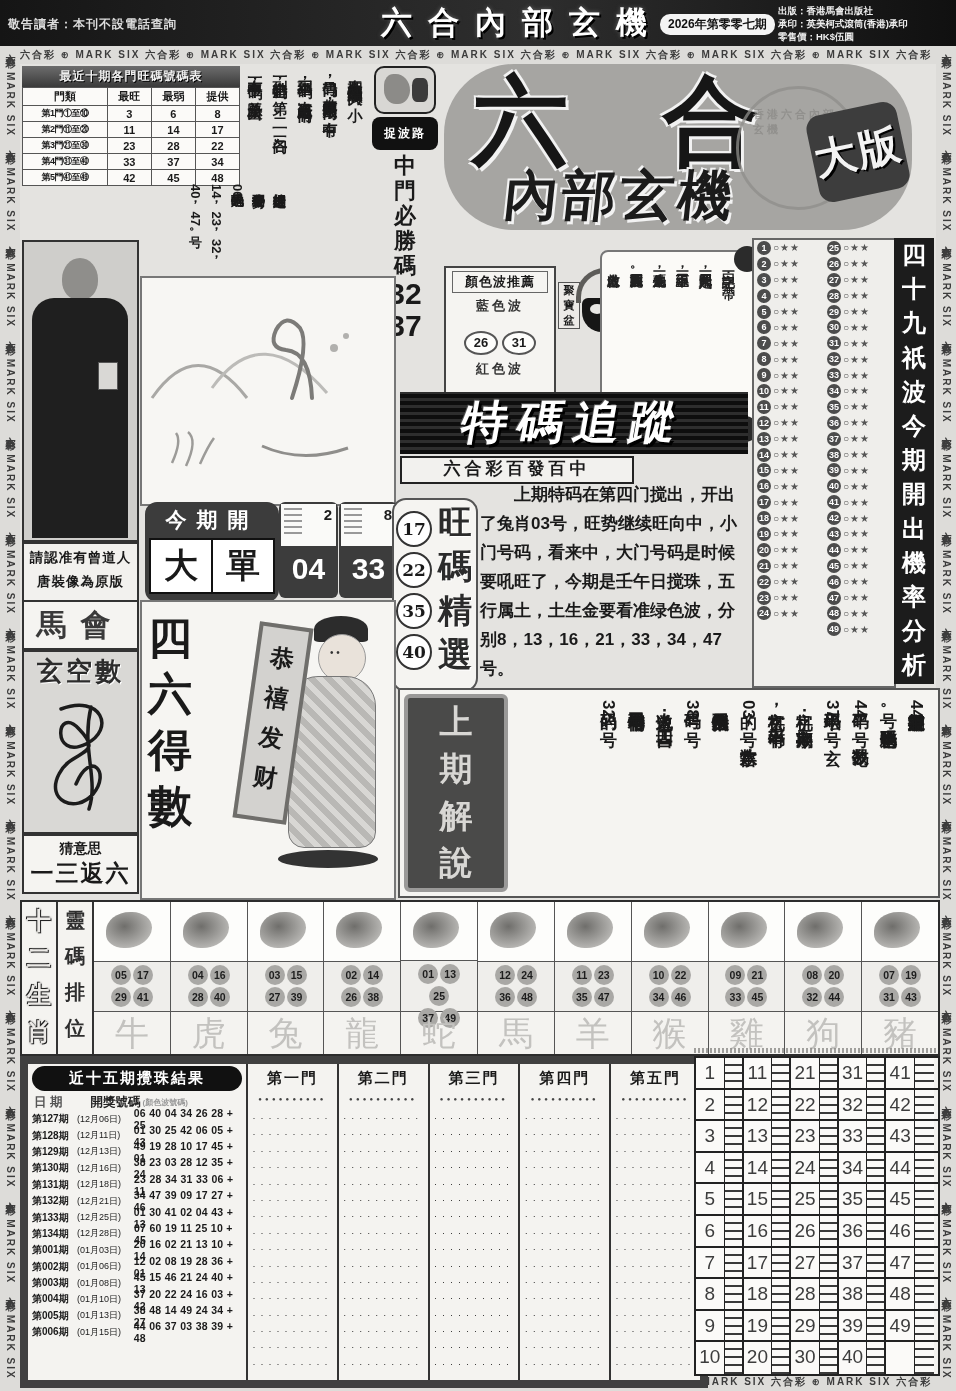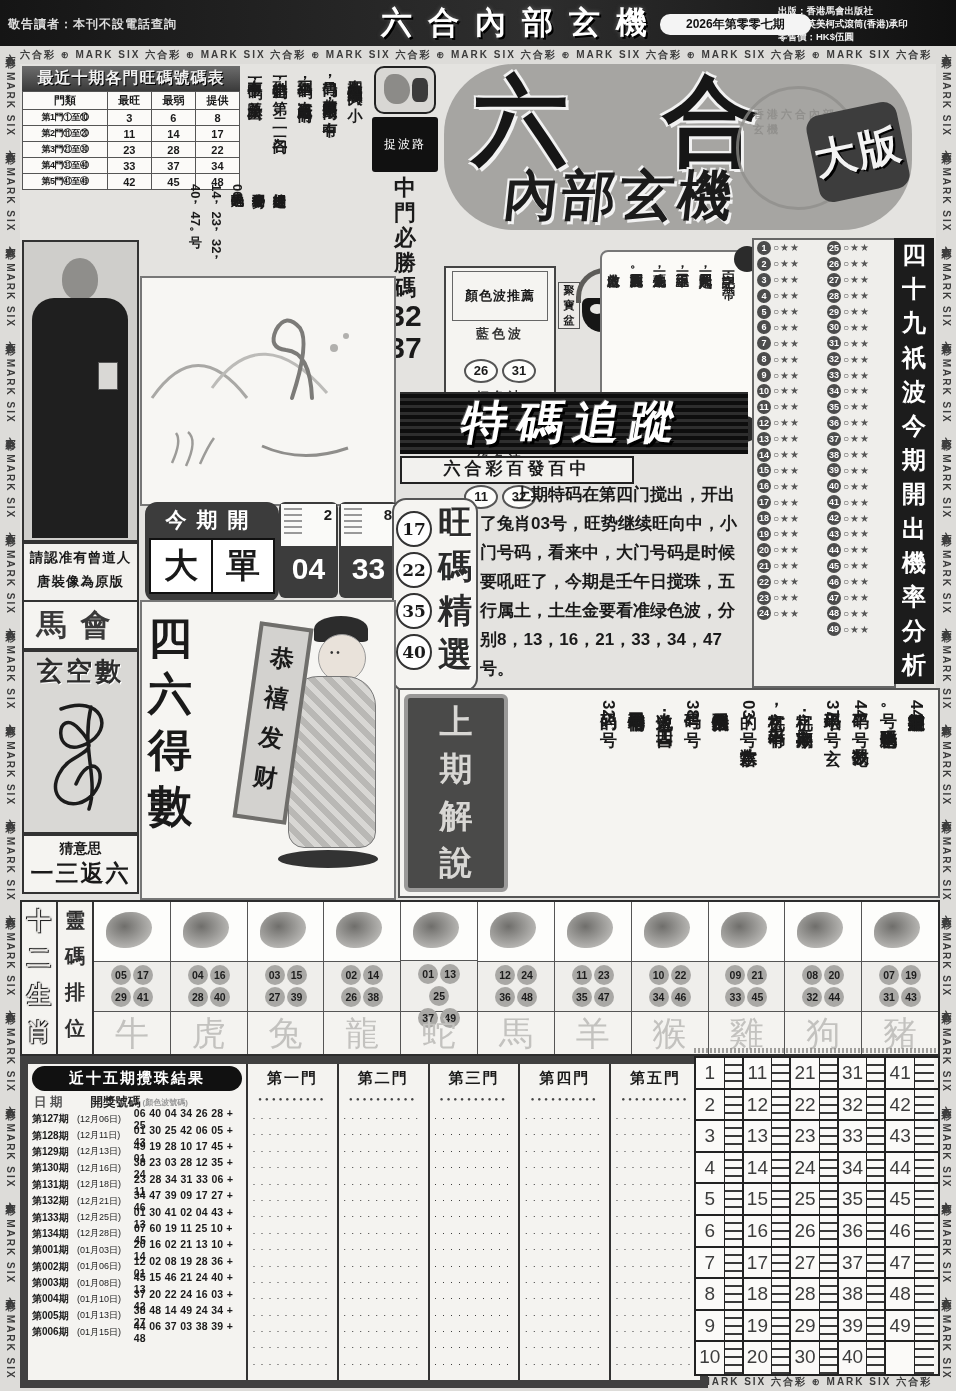--- a/index.html
+++ b/index.html
@@ -7,41 +7,41 @@
         font-family:"Liberation Sans",sans-serif;color:#1a1a1a;}
   .abs{position:absolute;}
   .pre{white-space:pre-line;}
   .v{writing-mode:vertical-rl;white-space:pre-line;}
   
   #hdr{left:0;top:0;width:956px;height:46px;background:linear-gradient(90deg,#151515,#2e2e2e 55%,#101010);display:flex;align-items:center;}
   #hdr-left{width:258px;padding-left:8px;color:#f2f2f2;}
   #hdr-left .l1{font-size:17px;font-weight:bold;letter-spacing:2px;}
   #hdr-left .l2{font-size:12px;font-weight:bold;letter-spacing:1px;color:#ddd;margin-top:2px;}
   #hdr-title{flex:1;text-align:center;color:#fff;font-size:31px;font-weight:900;letter-spacing:16px;text-shadow:2px 2px 0 #000,0 0 4px #666;}
-  #issue-pill{position:absolute;left:660px;top:14px;background:#f4f4f4;color:#111;font-size:12px;font-weight:bold;border-radius:10px;padding:2px 26px;}
+  #issue-pill{position:absolute;left:660px;top:14px;background:#f4f4f4;color:#111;font-size:12px;font-weight:bold;border-radius:10px;padding:2px 8px;}
   #hdr-right{width:178px;font-size:9.5px;line-height:13px;color:#eee;font-weight:bold;}
   
   .strip{overflow:hidden;background:#dddcd9;color:#3c3c3c;font-weight:bold;font-size:10px;letter-spacing:2px;line-height:18px;}
   .strip.h{white-space:nowrap;}
   .strip.vert{writing-mode:vertical-rl;letter-spacing:2px;line-height:20px;white-space:nowrap;}
   
   #hot{left:22px;top:66px;width:218px;}
-  #hot .ttl{background:linear-gradient(180deg,#6d6d6d,#3a3a3a);color:#f0f0f0;font-weight:900;font-size:16px;text-align:center;padding:2px 0;letter-spacing:1px;text-shadow:1px 1px 0 #000;}
+  #hot .ttl{background:linear-gradient(180deg,#6d6d6d,#3a3a3a);color:#f0f0f0;font-weight:900;font-size:12px;text-align:center;padding:2px 0;letter-spacing:1px;text-shadow:1px 1px 0 #000;}
   #hot table{border-collapse:collapse;width:100%;background:#fbfaf8;}
   #hot th,#hot td{border:1px solid #555;font-size:11px;text-align:center;padding:1px 2px;font-weight:bold;}
   #hot td.door-cell{font-size:9px;letter-spacing:-0.5px;}
   
   #ana1{left:240px;top:68px;width:128px;height:252px;font-size:15px;line-height:25px;font-weight:bold;letter-spacing:1px;}
   #ana2{left:178px;top:184px;width:112px;height:92px;font-size:13px;line-height:21px;font-weight:bold;}
   
   #wave{left:370px;top:66px;width:70px;height:210px;text-align:center;}
   #wave .icon{width:58px;height:44px;margin:0 auto;background:#d8d7d4;border:2px solid #222;border-radius:10px;position:relative;overflow:hidden;}
   #wave .icon:before{content:"";position:absolute;left:8px;top:6px;width:26px;height:30px;background:#8c8b88;border-radius:40% 60% 50% 50%;}
   #wave .icon:after{content:"";position:absolute;right:6px;top:10px;width:16px;height:24px;background:#3b3b3b;border-radius:30%;}
-  #wave .lbl{background:#111;color:#fff;font-size:12px;font-weight:normal;border-radius:3px;margin:3px 2px;padding:19px 0;letter-spacing:2px;}
+  #wave .lbl{background:#111;color:#fff;font-size:12px;font-weight:bold;border-radius:8px;margin:3px 2px;padding:8px 0;letter-spacing:2px;}
   #wave .slogan{font-size:22px;font-weight:900;line-height:25px;}
   #wave .nums{font-size:30px;font-weight:900;line-height:32px;}
   
   #mast{left:444px;top:64px;width:468px;height:166px;background:#a6a5a2;border-radius:70px;}
   #mast .main{position:absolute;left:28px;top:-6px;font-size:96px;font-weight:900;letter-spacing:34px;color:#161616;text-shadow:3px 3px 0 #f2f2f2,-2px -2px 0 #f2f2f2,2px -2px 0 #f2f2f2,-2px 2px 0 #f2f2f2;}
   #mast .sub{position:absolute;left:60px;top:96px;font-size:54px;font-weight:900;letter-spacing:4px;color:#1b1b1b;transform:skewX(-6deg);text-shadow:3px 3px 0 #f2f2f2,-2px -2px 0 #f2f2f2;}
   #mast .stamp{position:absolute;right:52px;top:22px;width:118px;height:118px;border:3px solid #8f8e8b;border-radius:50%;opacity:.75;}
   #mast .stamp span{position:absolute;left:14px;top:18px;width:90px;font-size:11px;color:#8a8986;font-weight:bold;letter-spacing:3px;}
   #mast .edition{position:absolute;right:8px;top:44px;width:92px;height:88px;background:#3d3d3d;border-radius:14px;transform:rotate(-12deg);color:#f3f3f3;font-size:42px;font-weight:900;display:flex;align-items:center;justify-content:center;letter-spacing:2px;text-shadow:2px 2px 0 #000;}
   
@@ -53,21 +53,21 @@
   #mahui{left:22px;top:600px;width:113px;height:46px;background:#f5f4f1;border:2px solid #333;font-family:"DejaVu Serif",serif;font-size:30px;font-weight:bold;text-align:center;line-height:46px;letter-spacing:14px;color:#3a3a3a;}
   #mystic{left:22px;top:650px;width:113px;height:180px;background:#d9d8d5;border:2px solid #333;text-align:center;}
   #mystic .t{font-size:26px;font-weight:900;letter-spacing:3px;color:#2c2c2c;text-shadow:1px 1px 0 #fff;margin-top:2px;}
   #guess{left:22px;top:834px;width:113px;height:56px;background:#f5f4f1;border:2px solid #333;text-align:center;}
   #guess .gl{font-size:14px;font-weight:900;margin-top:4px;}
   #guess .gv{font-family:"DejaVu Serif",serif;font-size:23px;font-weight:bold;letter-spacing:2px;}
   
   #ink{left:140px;top:276px;width:252px;height:226px;background:#f7f6f3;border:2px solid #777;}
   
   #waves{left:444px;top:266px;width:108px;height:184px;background:#f5f4f1;border:2px solid #444;text-align:center;}
-  #waves .wt{font-size:13px;font-weight:900;border:1px solid #666;margin:3px 6px 1px;padding:15px 0;letter-spacing:1px;}
+  #waves .wt{font-size:13px;font-weight:900;border:1px solid #666;margin:3px 6px 1px;padding:1px 0;letter-spacing:1px;}
   #waves .gname{font-size:13px;font-weight:900;letter-spacing:3px;margin-top:4px;color:#333;}
   #waves .gnums{margin-top:15px;}
   #waves .pill{display:inline-block;border:2px solid #555;border-radius:50%;width:30px;height:20px;line-height:20px;font-size:13px;font-weight:bold;margin:1px 2px;background:#fdfdfb;}
   
   #treasure{left:556px;top:268px;width:74px;height:104px;}
   #treasure .chars{position:absolute;left:2px;top:14px;width:20px;font-size:11px;font-weight:bold;background:#eceae7;border:1px solid #555;text-align:center;line-height:15px;white-space:pre-line;}
   #treasure .arc{position:absolute;left:20px;top:0;width:48px;height:30px;border:5px solid #5d5c59;border-bottom:none;border-radius:48px 48px 0 0;}
   #treasure .pot{position:absolute;left:26px;top:30px;width:44px;height:34px;background:#161616;border-radius:6px 6px 20px 20px;}
   #treasure .pot:before{content:"";position:absolute;left:8px;top:6px;width:14px;height:10px;background:#e8e7e4;border-radius:50%;}
   

